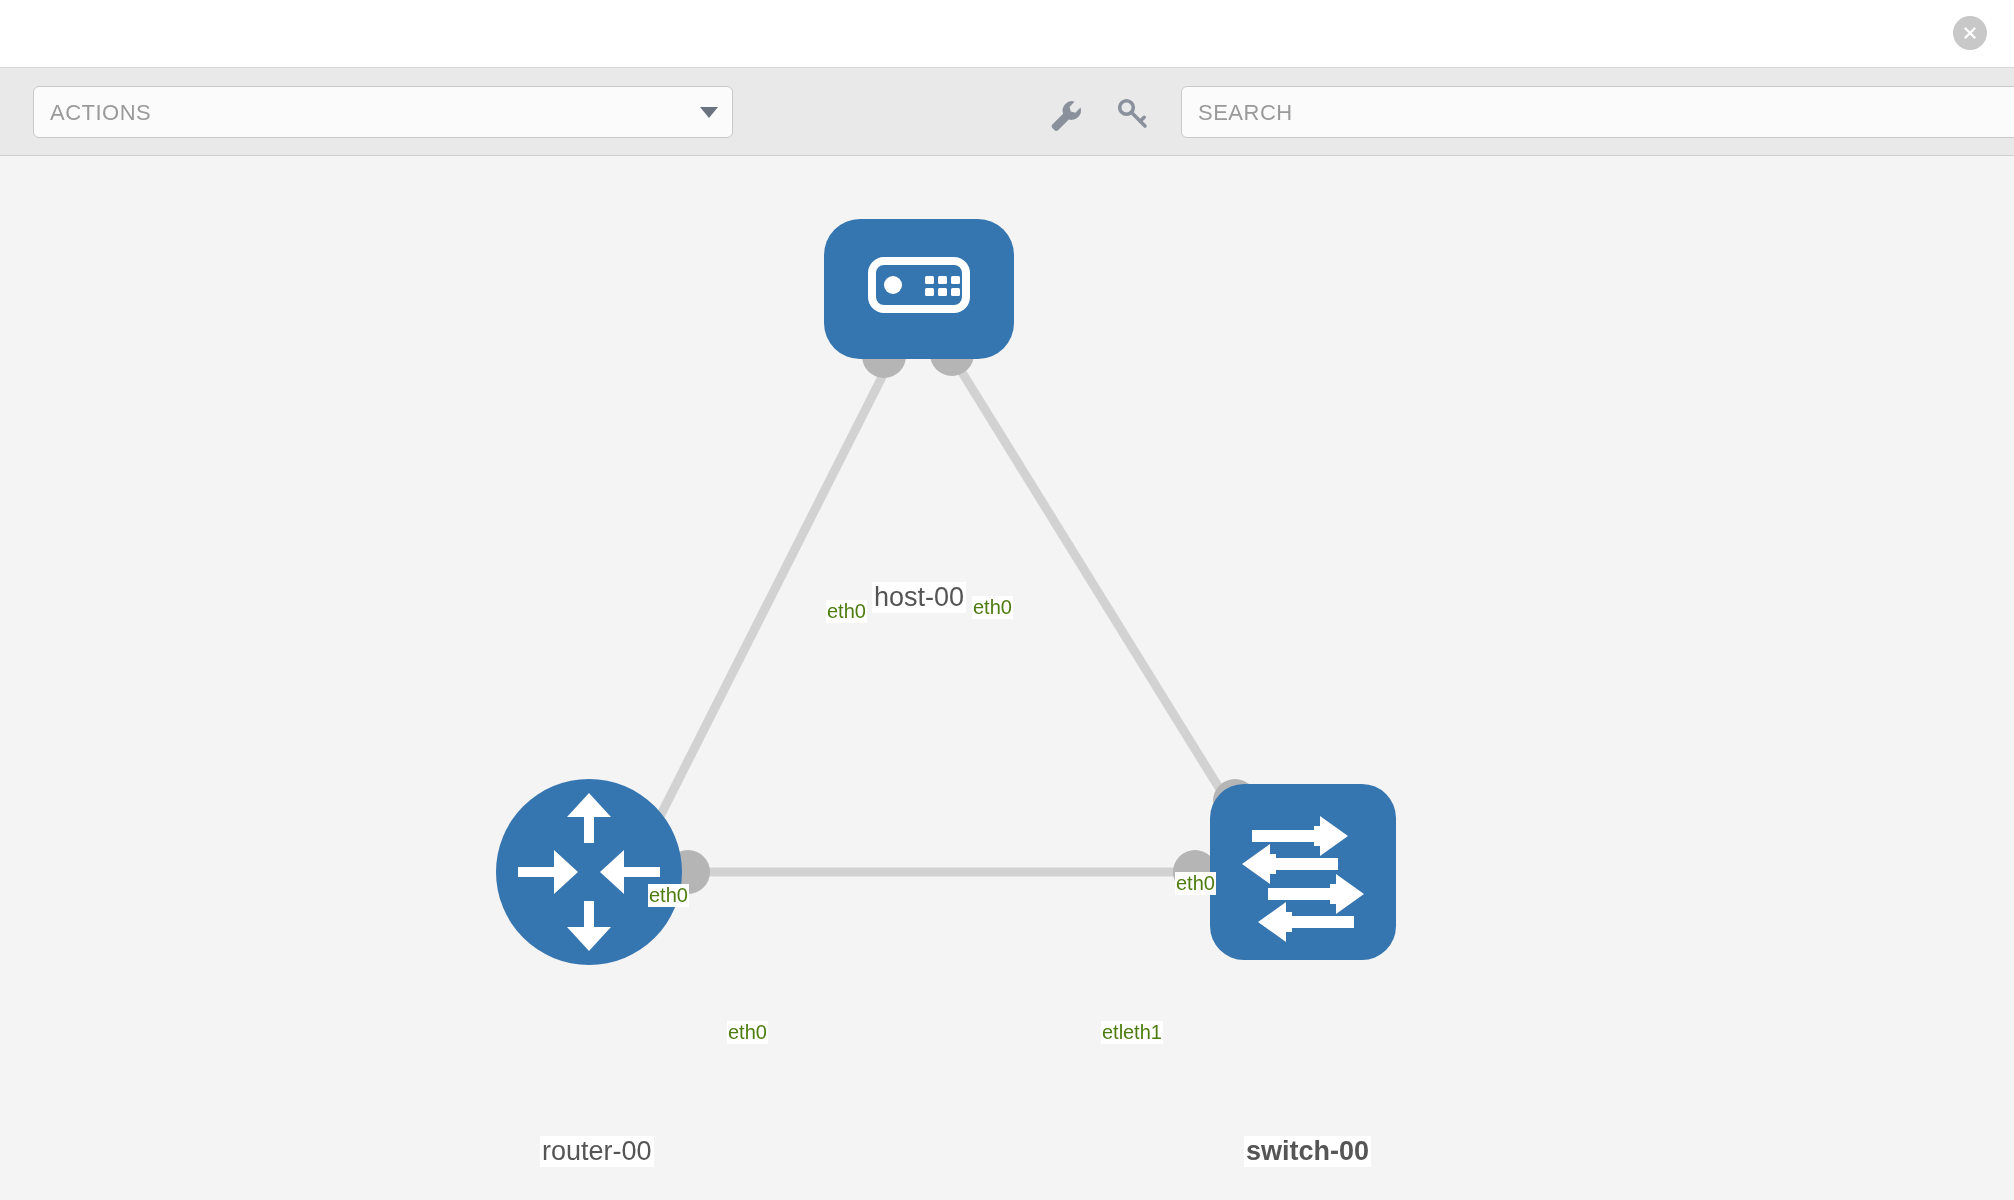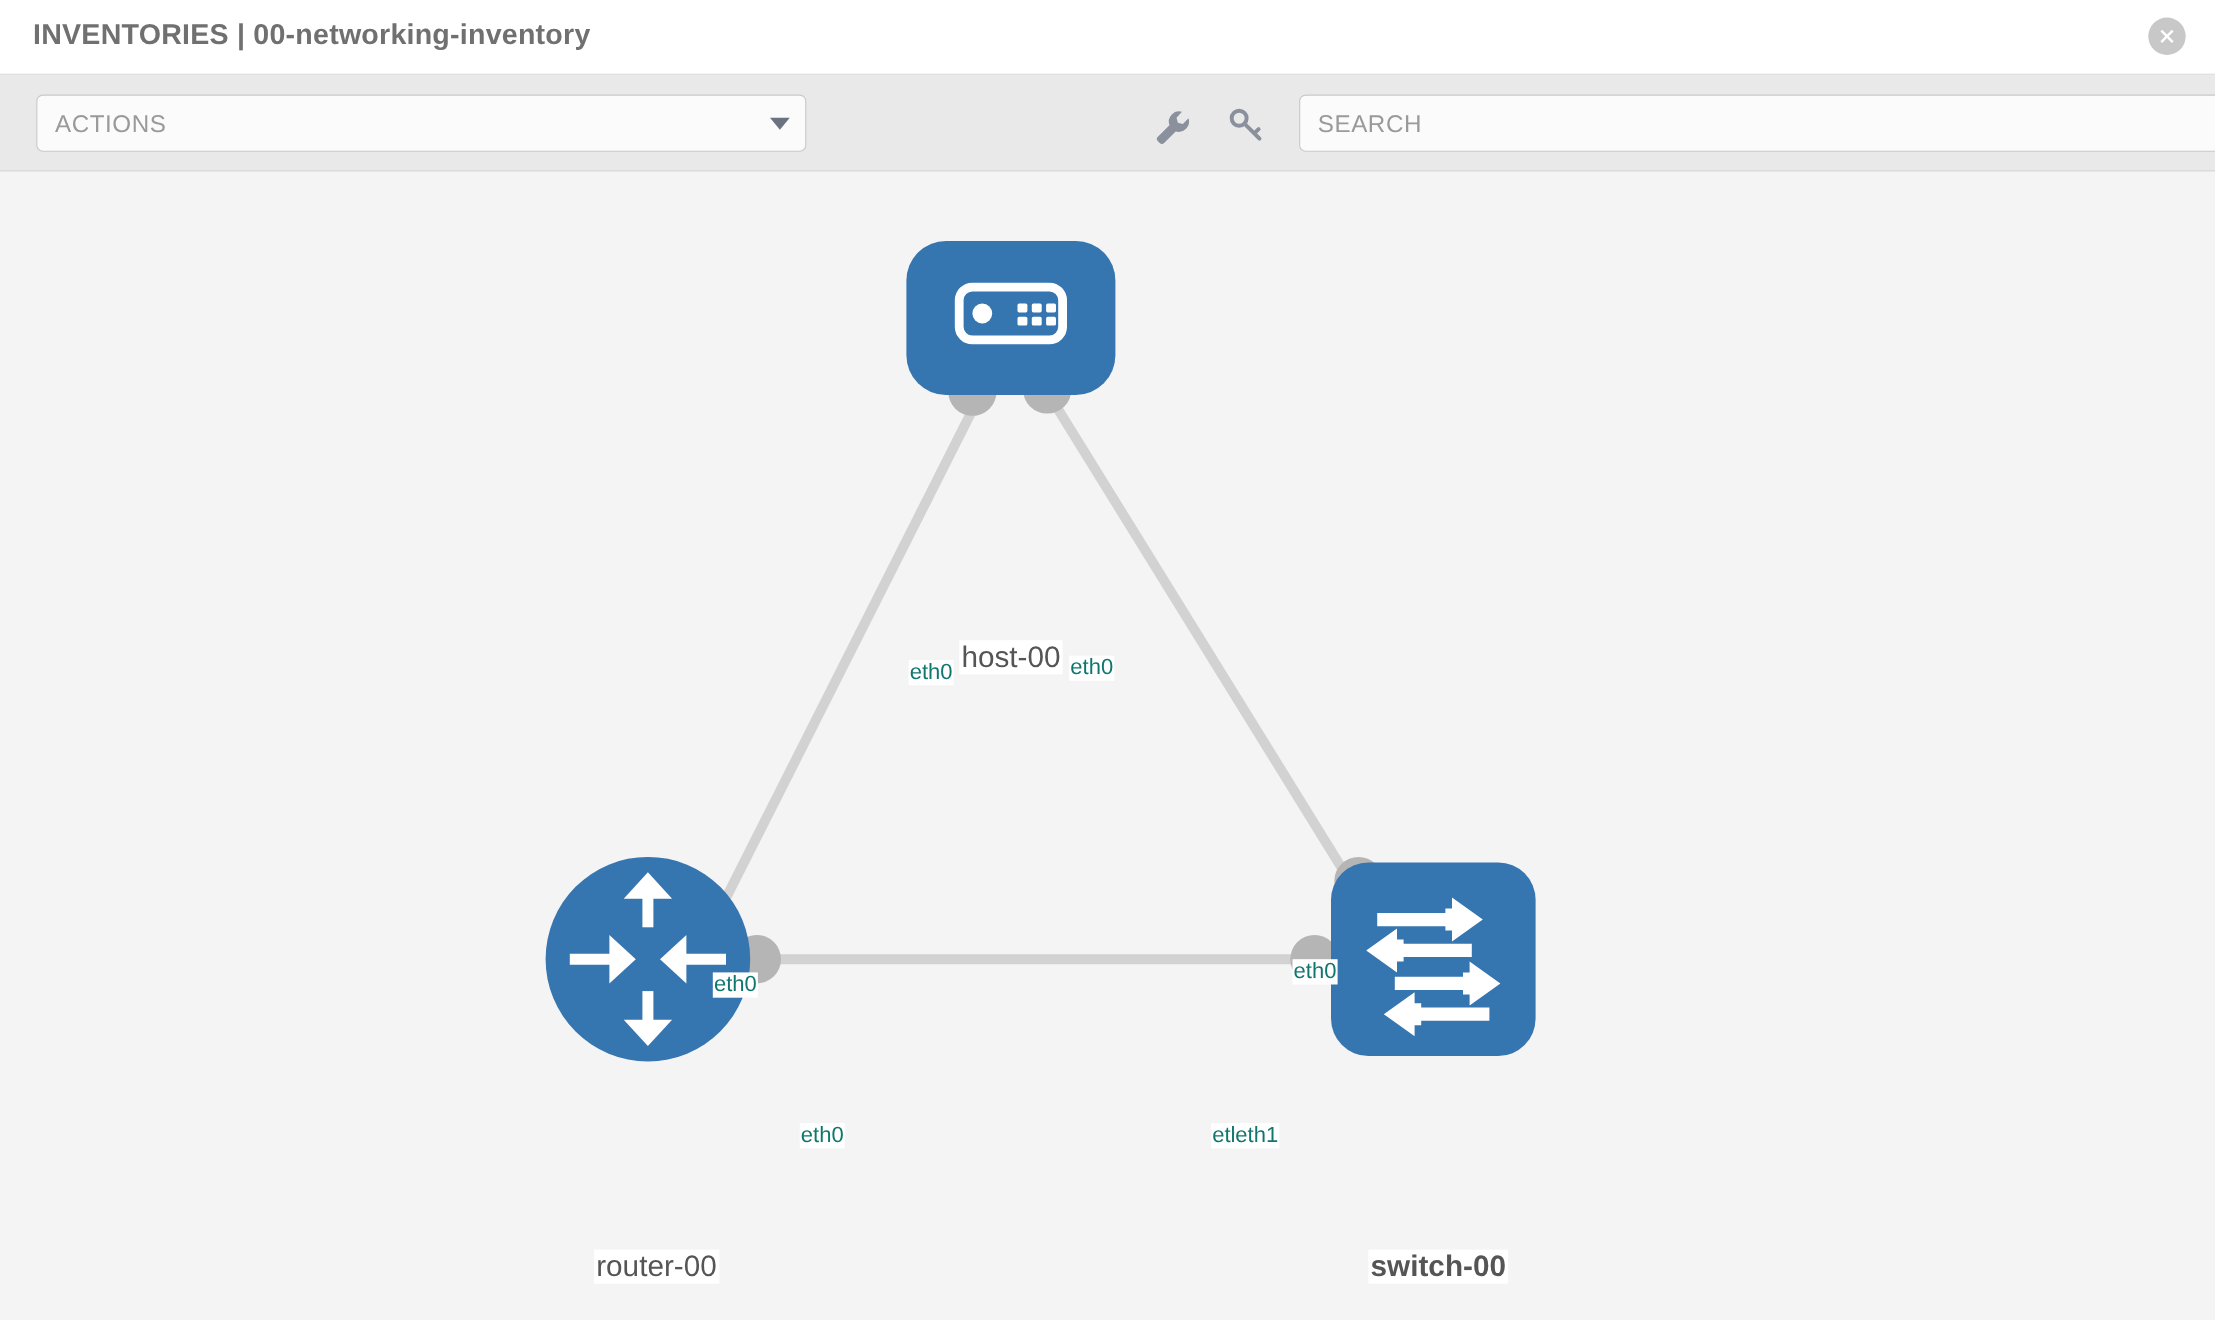--- a/index.html
+++ b/index.html
@@ -122,31 +122,30 @@
     position: absolute;
     font-size: 27px;
     color: #555555;
     background: #ffffff;
     white-space: nowrap;
     padding: 0 2px;
   }
   .iface-label {
     position: absolute;
     font-size: 20px;
-    color: #0f766e;
+    color: #4d7c0f;
     background: #ffffff;
     white-space: nowrap;
     padding: 0 1px;
   }
 </style>
 </head>
 <body>
 
 <div class="header">
-  <div class="page-title">INVENTORIES | 00-networking-inventory</div>
   <div class="close-btn">
     <svg width="20" height="20" viewBox="0 0 20 20" aria-hidden="true">
       <path d="M5.6 4.0 L10 8.4 L14.4 4.0 L16 5.6 L11.6 10 L16 14.4 L14.4 16 L10 11.6 L5.6 16 L4 14.4 L8.4 10 L4 5.6 Z" fill="#ffffff"></path>
     </svg>
   </div>
 </div>
 
 <div class="toolbar">
 
   <div class="select-box" id="actions-select">

